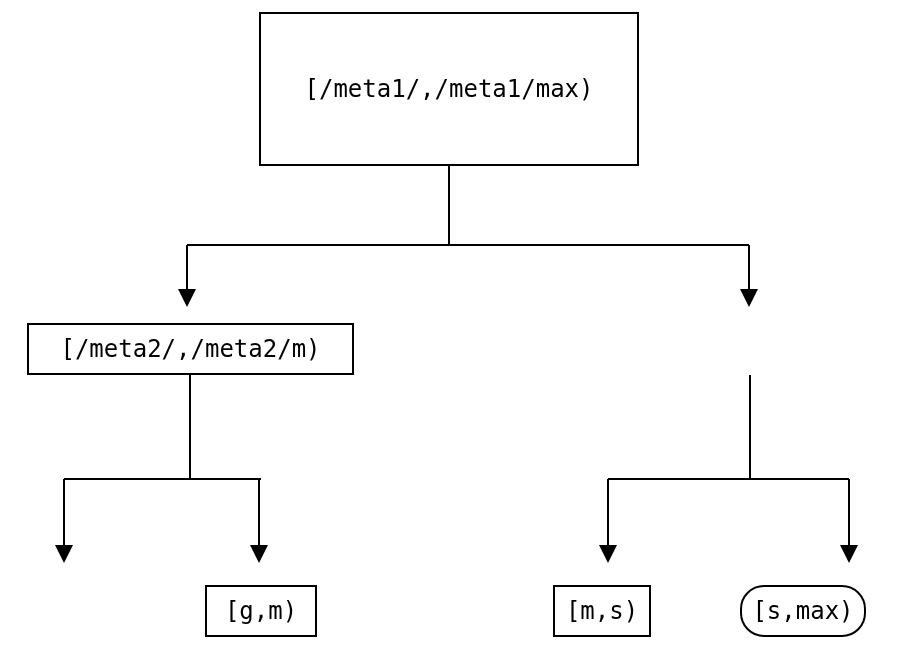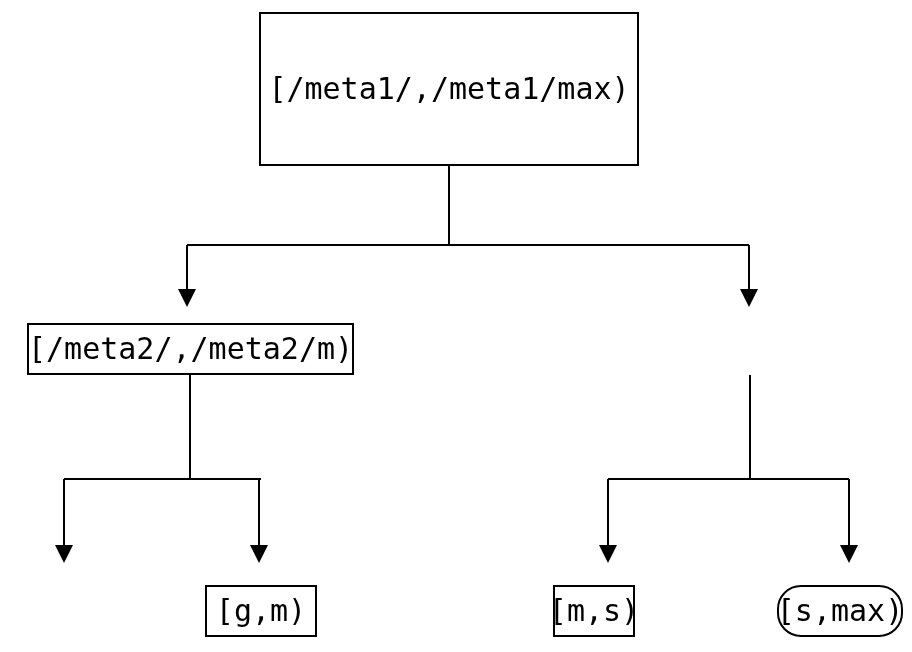--- a/index.html
+++ b/index.html
@@ -29,21 +29,21 @@
   .node {
     position: absolute;
     box-sizing: border-box;
     background: #ffffff;
     border: 2px solid #000000;
     display: flex;
     align-items: center;
     justify-content: center;
     color: #000000;
     font-family: "DejaVu Sans Mono", "Liberation Mono", monospace;
-    font-size: 30px;
+    font-size: 24px;
     line-height: 1;
     letter-spacing: 0px;
     white-space: pre;
   }
   .node-label {
     display: block;
     text-align: center;
     color: #000000;
   }
 </style>
@@ -88,21 +88,21 @@
   <div class="node" style="left:27px; top:323px; width:327px; height:52px;">
     <span class="node-label">[/meta2/,/meta2/m)</span>
   </div>
 
 
 
   <div class="node" style="left:205px; top:585px; width:112px; height:52px;">
     <span class="node-label">[g,m)</span>
   </div>
 
-  <div class="node" style="left:553px; top:585px; width:82px; height:52px;">
+  <div class="node" style="left:553px; top:585px; width:98px; height:52px;">
     <span class="node-label">[m,s)</span>
   </div>
 
-  <div class="node" style="left:777px; top:585px; width:126px; height:52px;border-radius:24px;">
+  <div class="node" style="left:740px; top:585px; width:126px; height:52px;border-radius:24px;">
     <span class="node-label">[s,max)</span>
   </div>
 
 </div>
 
 </body></html>

